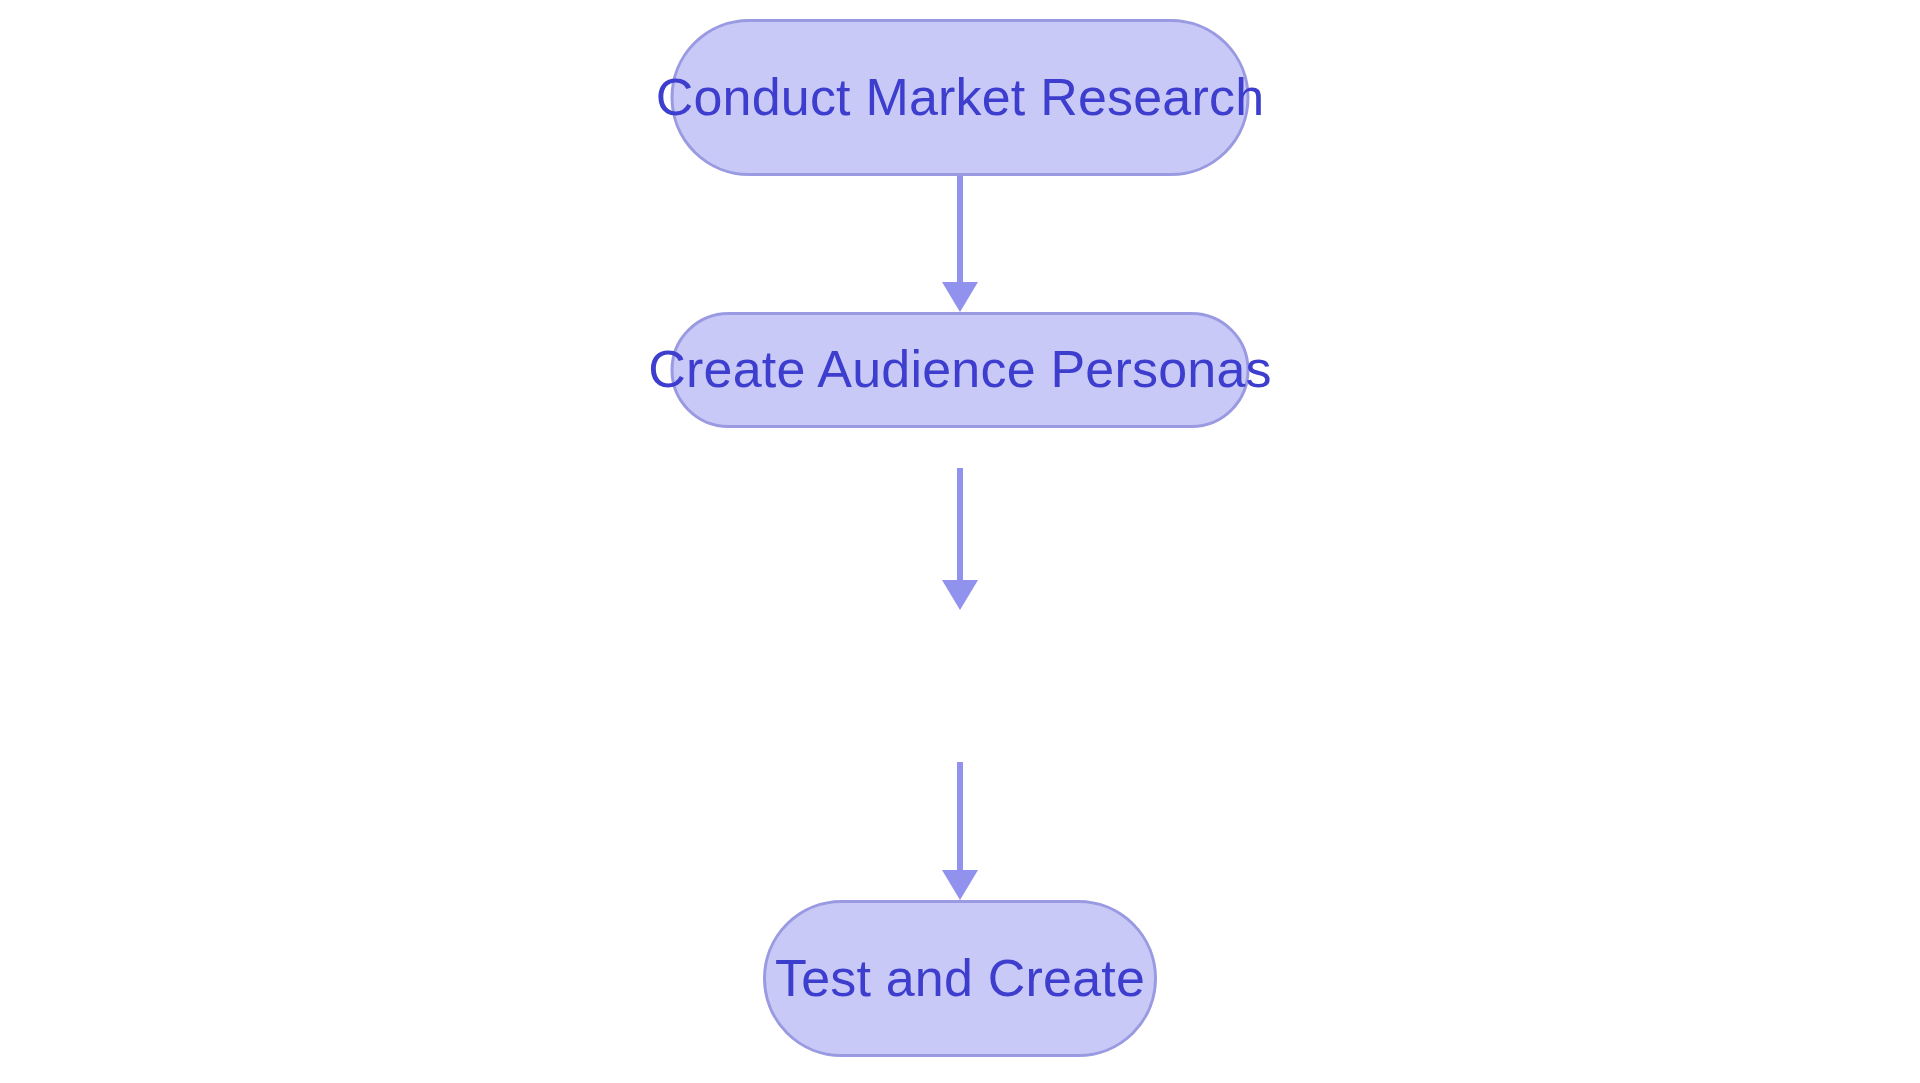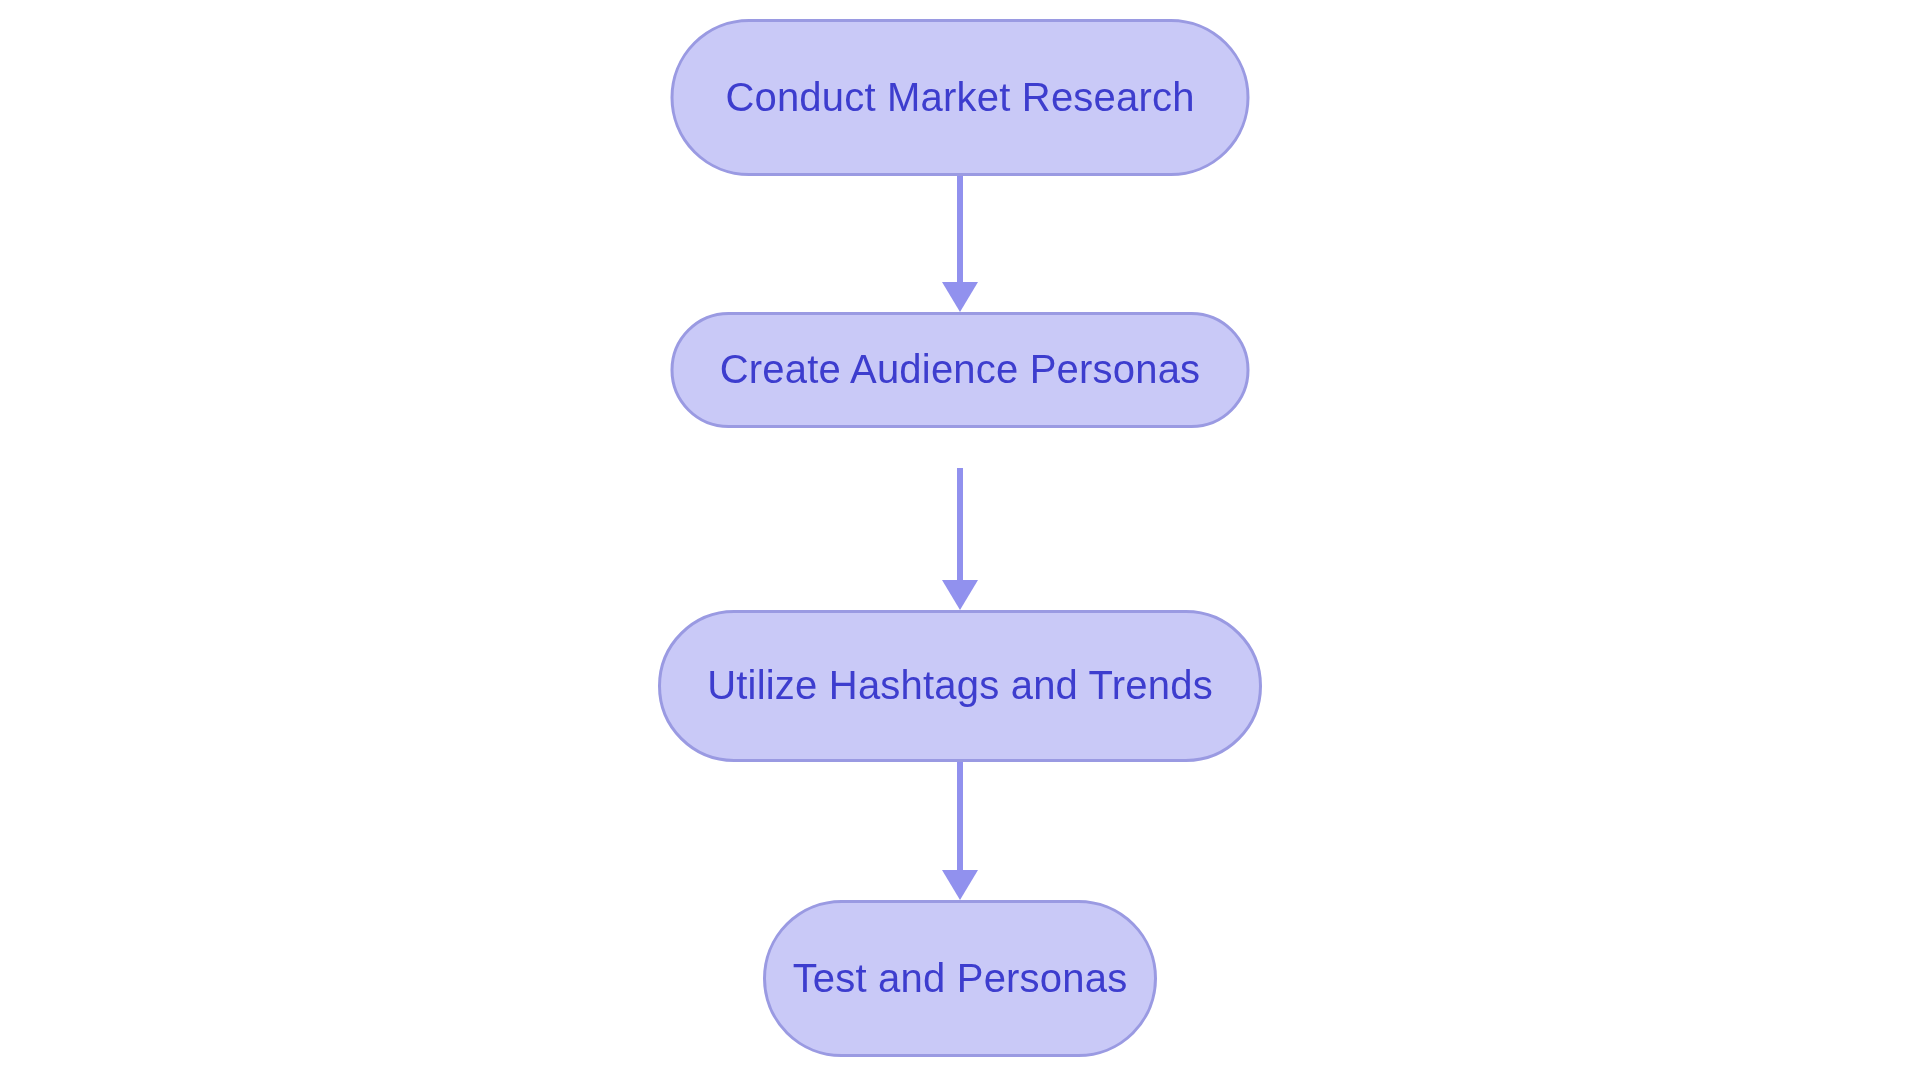--- a/index.html
+++ b/index.html
@@ -22,21 +22,21 @@
     box-sizing: border-box;
     background: #c9c9f7;
     border: 3px solid #9a9ae2;
     border-radius: 999px;
     display: flex;
     align-items: center;
     justify-content: center;
   }
   .flow-node .node-label {
     color: #3d3dce;
-    font-size: 40px;
+    font-size: 52px;
     font-weight: 400;
     letter-spacing: 0.2px;
     white-space: nowrap;
     line-height: 1;
     padding-bottom: 2px;
   }
   .node-1 { top: 19px;  width: 579px; height: 157px; }
   .node-2 { top: 312px; width: 579px; height: 116px; }
   .node-3 { top: 610px; width: 604px; height: 152px; }
   .node-4 { top: 900px; width: 394px; height: 157px; }
@@ -83,26 +83,23 @@
 
   <div class="flow-node node-2">
     <span class="node-label">Create Audience Personas</span>
   </div>
 
   <div class="flow-arrow arrow-2">
     <div class="arrow-line"></div>
     <div class="arrow-head"></div>
   </div>
 
-  <div class="flow-node node-3">
-    <span class="node-label">Utilize Hashtags and Trends</span>
-  </div>
 
   <div class="flow-arrow arrow-3">
     <div class="arrow-line"></div>
     <div class="arrow-head"></div>
   </div>
 
   <div class="flow-node node-4">
-    <span class="node-label">Test and Personas</span>
+    <span class="node-label">Test and Create</span>
   </div>
 
 </div>
 
 </body></html>

